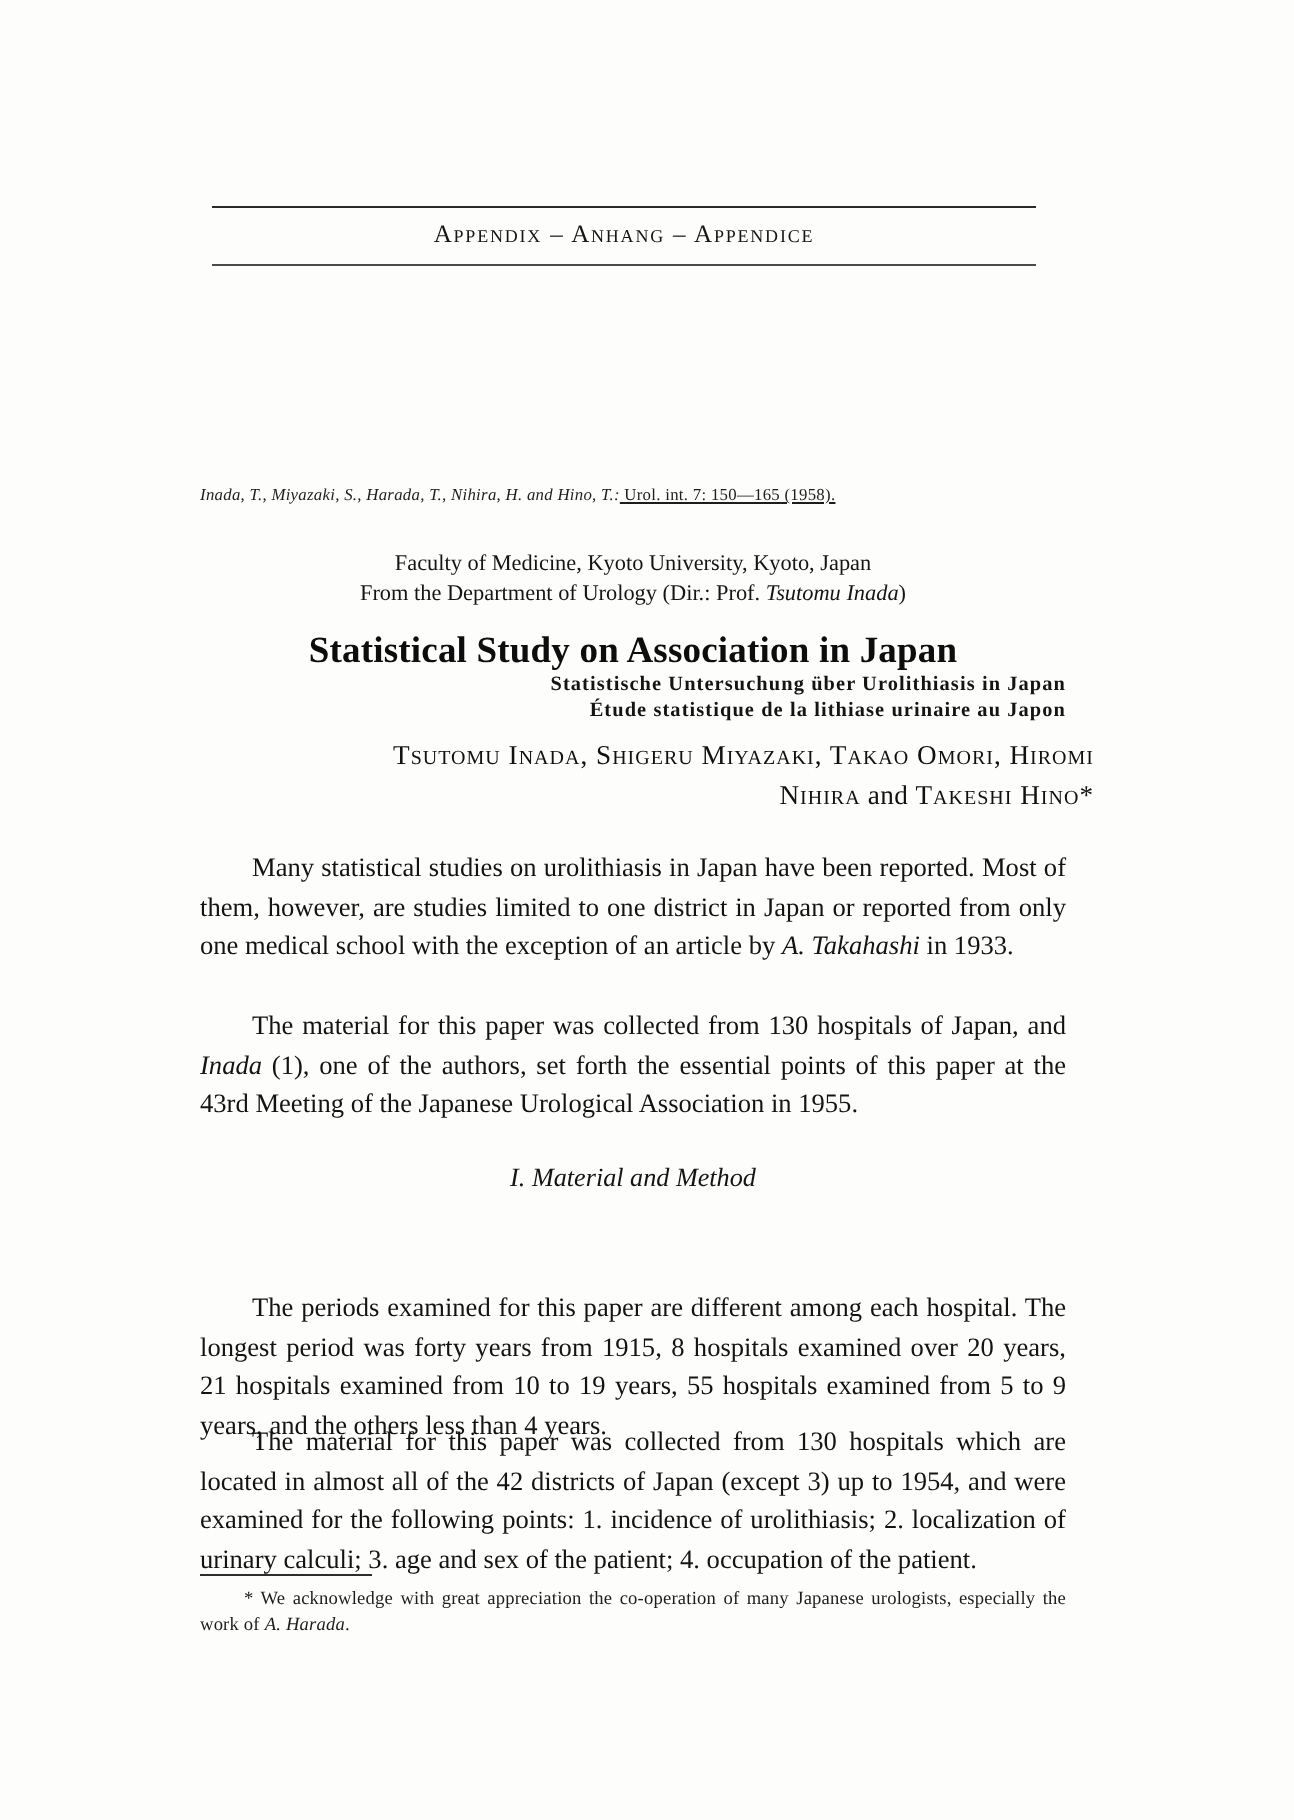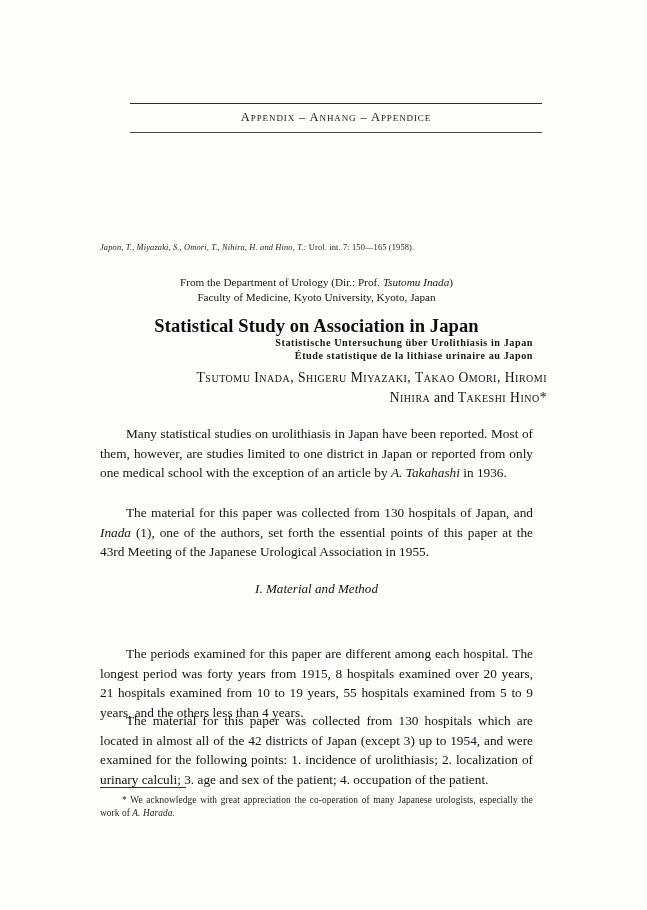--- a/index.html
+++ b/index.html
@@ -18,21 +18,21 @@
 
   .page {
     position: absolute;
     inset: 0;
     background: #fdfdfc;
   }
 
   
   .runhead-block {
     position: absolute;
-    left: 130px;
+    left: 106px;
     top: 103px;
     width: 412px;
   }
   .rule {
     height: 1px;
     background: #2b2b2b;
     width: 100%;
   }
   .rule.thin { height: 1px; background: #4a4a4a; }
   .runhead {
@@ -49,21 +49,21 @@
     position: absolute;
     left: 100px;
     top: 243px;
     width: 433px;
     font-size: 8.4px;
     font-style: italic;
     letter-spacing: 0.15px;
     color: #1d1d1d;
     white-space: nowrap;
   }
-  .citation .rom { font-style: normal; }
+  .citation .rom { font-style: normal; text-decoration: underline; }
 
   .affil {
     position: absolute;
     left: 100px;
     top: 275px;
     width: 433px;
     text-align: center;
     font-size: 11.2px;
     line-height: 15px;
     color: #151515;
@@ -166,35 +166,35 @@
 <body>
 
 <div class="page">
 
   <div class="runhead-block">
     <div class="rule"></div>
     <div class="runhead">Appendix – Anhang – Appendice</div>
     <div class="rule thin"></div>
   </div>
 
-  <div class="citation"><span>Japon, T., Miyazaki, S., Omori, T., Nihira, H. and Hino, T.:</span><span class="rom"> Urol. int. 7: 150—165 (1958).</span></div>
+  <div class="citation"><span>Inada, T., Miyazaki, S., Harada, T., Nihira, H. and Hino, T.:</span><span class="rom"> Urol. int. 7: 150—165 (1958).</span></div>
 
   <div class="affil">
+    <div>Faculty of Medicine, Kyoto University, Kyoto, Japan</div>
     <div><span>From the Department of Urology (Dir.: Prof. </span><i>Tsutomu Inada</i><span>)</span></div>
-    <div>Faculty of Medicine, Kyoto University, Kyoto, Japan</div>
   </div>
 
   <div class="title">Statistical Study on Association in Japan</div>
   <div class="subtitle de">Statistische Untersuchung über Urolithiasis in Japan</div>
   <div class="subtitle fr">Étude statistique de la lithiase urinaire au Japon</div>
 
   <div class="authors l1">Tsutomu Inada, Shigeru Miyazaki, Takao Omori, Hiromi</div>
   <div class="authors l2"><span>Nihira</span><span class="lc"> and </span><span>Takeshi Hino*</span></div>
 
-  <div class="body-p p1"><span>Many statistical studies on urolithiasis in Japan have been reported. Most of them, however, are studies limited to one district in Japan or reported from only one medical school with the exception of an article by </span><i>A. Takahashi</i><span> in 1936.</span></div>
+  <div class="body-p p1"><span>Many statistical studies on urolithiasis in Japan have been reported. Most of them, however, are studies limited to one district in Japan or reported from only one medical school with the exception of an article by </span><i>A. Takahashi</i><span> in 1933.</span></div>
 
   <div class="body-p p2"><span>The material for this paper was collected from 130 hospitals of Japan, and </span><i>Inada</i><span> (1), one of the authors, set forth the essential points of this paper at the 43rd Meeting of the Japanese Urological Association in 1955.</span></div>
 
   <div class="section-head">I. Material and Method</div>
 
   <div class="body-p p3">The periods examined for this paper are different among each hospital. The longest period was forty years from 1915, 8 hospitals examined over 20 years, 21 hospitals examined from 10 to 19 years, 55 hospitals examined from 5 to 9 years, and the others less than 4 years.</div>
   <div class="body-p p4">The material for this paper was collected from 130 hospitals which are located in almost all of the 42 districts of Japan (except 3) up to 1954, and were examined for the following points: 1. incidence of urolithiasis; 2. localization of urinary calculi; 3. age and sex of the patient; 4. occupation of the patient.</div>
 
   <div class="fn-rule"></div>
   <div class="footnote"><span>* We acknowledge with great appreciation the co-operation of many Japanese urologists, especially the work of </span><i>A. Harada</i><span>.</span></div>

